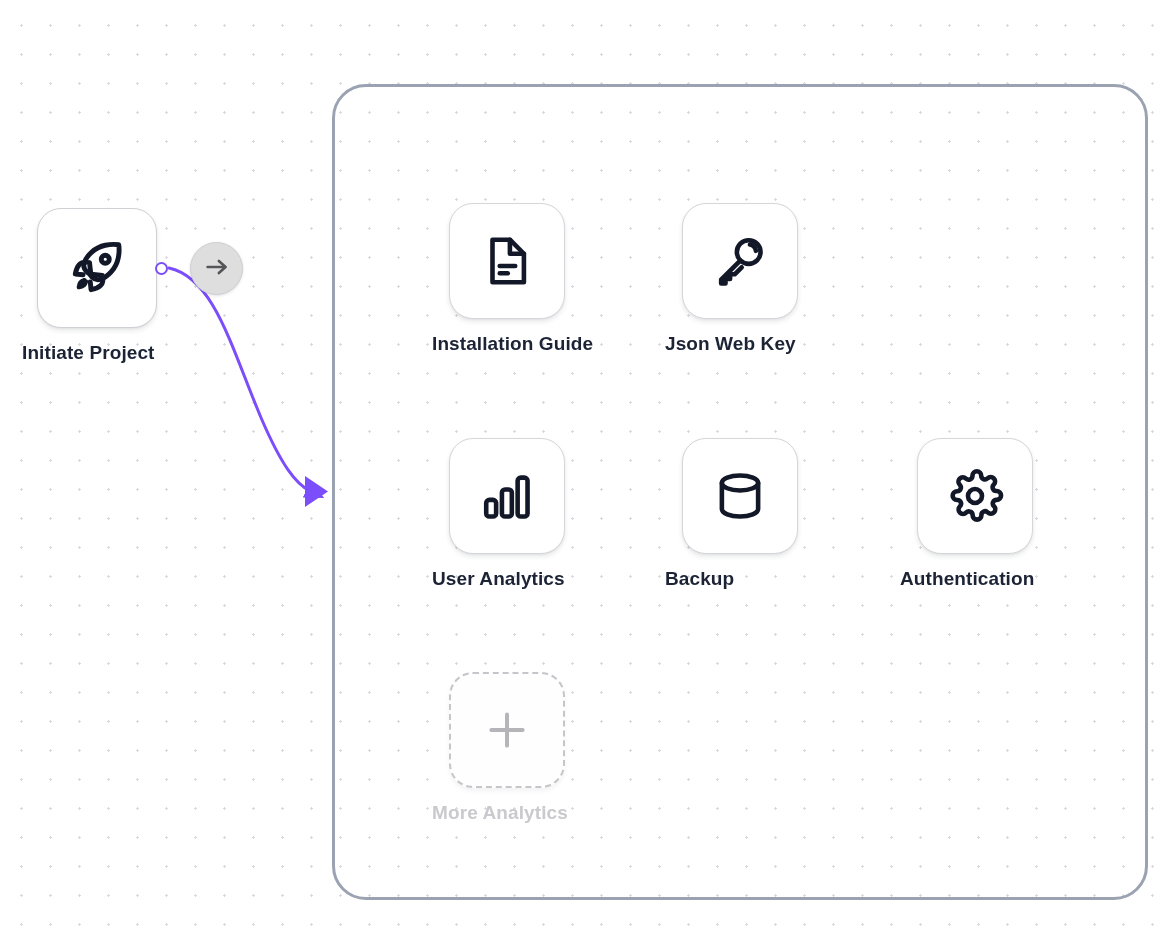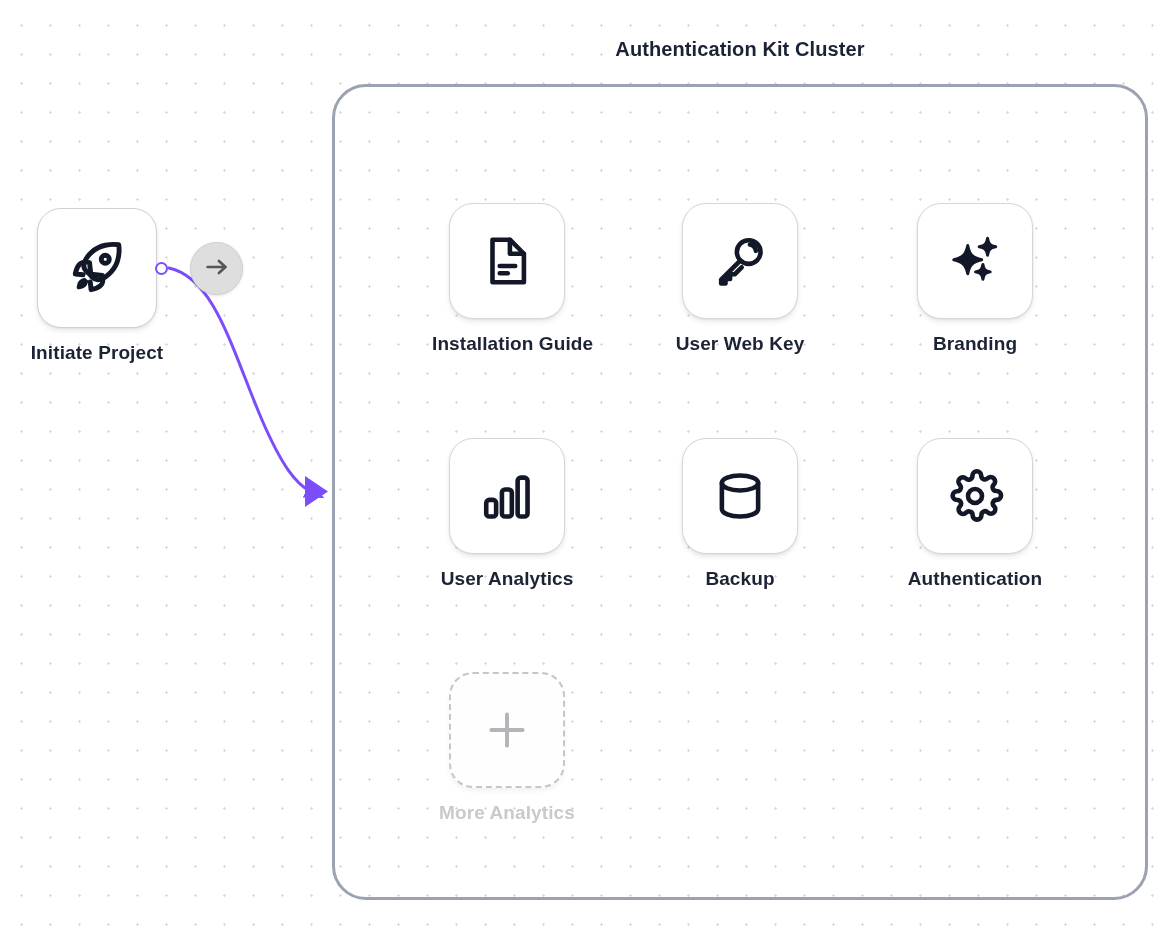--- a/index.html
+++ b/index.html
@@ -45,21 +45,21 @@
     font-size: 20px;
     font-weight: bold;
     color: #1b2335;
     letter-spacing: .1px;
   }
 
   
   .node {
     position: absolute;
     width: 150px;
-    text-align: center;
+    text-align: left;
   }
   .tile {
     width: 116px;
     height: 116px;
     margin: 0 auto;
     border-radius: 24px;
     background: #ffffff;
     border: 1.5px solid #d6d6da;
     box-shadow: 0 3px 5px rgba(24,28,40,.09), 0 1px 2px rgba(24,28,40,.05);
     display: flex;
@@ -127,21 +127,20 @@
     width: 1174px; height: 932px;
     pointer-events: none;
     z-index: 2;
   }
 </style>
 </head>
 <body>
 
 <div id="canvas">
 
-  <div class="cluster-title">Authentication Kit Cluster</div>
 
   <div class="cluster"></div>
 
   <svg id="edge-layer">
     <defs>
       <marker id="arrowhead" markerWidth="7" markerHeight="7" refX="1.2" refY="3" orient="auto">
         <polygon points="0,0 6.5,3 0,6" fill="#7c4dfa"></polygon>
       </marker>
     </defs>
     <path d="M 169 268 C 215 278 232 350 262 420 C 282 466 296 484 310 491" fill="none" stroke="#7c4dfa" stroke-width="3" stroke-linecap="round" marker-end="url(#arrowhead)"></path>
@@ -191,35 +190,23 @@
   <div class="node" style="left:665px; top:203px;">
     <div class="tile">
       <span>
         <svg width="58" height="58" viewBox="0 0 24 24" fill="none" stroke="#121828" stroke-width="1.9" stroke-linecap="round" stroke-linejoin="round">
           <circle cx="15.6" cy="8.3" r="4.9"></circle>
           <path d="M12.1 11.8 L4.2 19.7 v1.6 h1.8 v-1.9 h1.9 v-1.9 h1.9 l2.9 -2.9"></path>
           <path d="M16.1 5.2 a3.1 3.1 0 0 1 2.5 2.6"></path>
         </svg>
       </span>
     </div>
-    <div class="node-label">User Web Key</div>
-  </div>
-
-  <div class="node" style="left:900px; top:203px;">
-    <div class="tile">
-      <span>
-        <svg width="58" height="58" viewBox="0 0 24 24" fill="#121828" stroke="#121828" stroke-width="1.2" stroke-linejoin="round">
-          <path d="M9 5.6 C9.7 9.4 11 10.7 14.8 11.5 C11 12.3 9.7 13.6 9 17.3 C8.2 13.6 6.9 12.3 3.2 11.5 C6.9 10.7 8.2 9.4 9 5.6 Z"></path>
-          <path d="M17.2 2.6 C17.6 5 18.2 5.7 20.6 6.1 C18.2 6.5 17.6 7.2 17.2 9.6 C16.8 7.2 16.1 6.5 13.7 6.1 C16.1 5.7 16.8 5 17.2 2.6 Z"></path>
-          <path d="M15.3 13.4 C15.6 15.5 16.2 16.1 18.3 16.5 C16.2 16.9 15.6 17.5 15.3 19.6 C14.9 17.5 14.3 16.9 12.2 16.5 C14.3 16.1 14.9 15.5 15.3 13.4 Z"></path>
-        </svg>
-      </span>
-    </div>
-    <div class="node-label">Branding</div>
-  </div>
+    <div class="node-label">Json Web Key</div>
+  </div>
+
 
   <div class="node" style="left:665px; top:438px;">
     <div class="tile">
       <span>
         <svg width="58" height="58" viewBox="0 0 24 24" fill="none" stroke="#121828" stroke-width="1.9" stroke-linecap="round" stroke-linejoin="round">
           <ellipse cx="12" cy="6.6" rx="7.5" ry="3.1"></ellipse>
           <path d="M4.5 6.6 V17.4 C4.5 19.1 7.9 20.5 12 20.5 C16.1 20.5 19.5 19.1 19.5 17.4 V6.6"></path>
         </svg>
       </span>
     </div>

